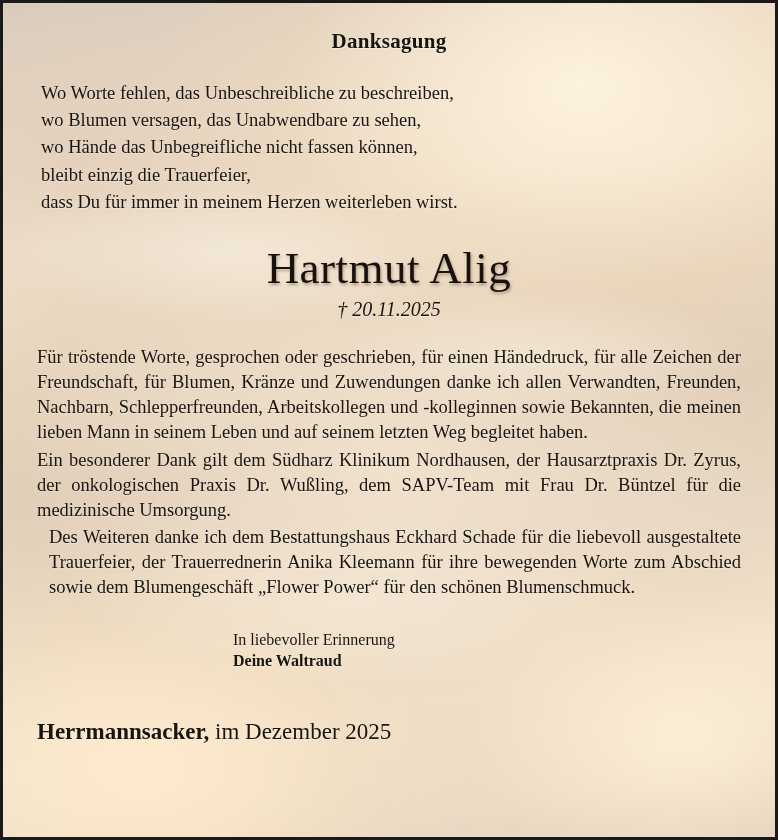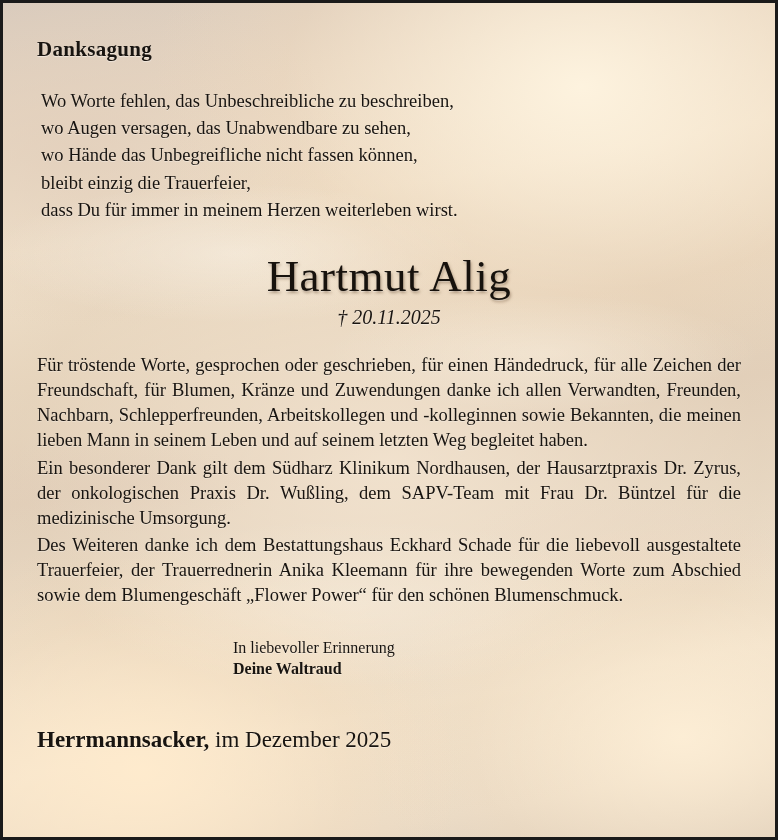--- a/index.html
+++ b/index.html
@@ -44,24 +44,25 @@
   }
 
   #content {
     position: relative;
     z-index: 2;
     padding: 26px 34px 0 34px;
     color: #181410;
   }
 
   .title {
+    text-align: center;
     font-weight: bold;
     font-size: 21px;
     letter-spacing: 0.3px;
-    margin: 8px 0 26px 0;
+    margin: 0 0 26px 0;
     text-shadow: 0 1px 1px rgba(255,255,255,0.5);
   }
 
   .verse {
     font-size: 18.5px;
     line-height: 1.47;
     margin: 0 0 10px 4px;
     text-shadow: 0 1px 0 rgba(255,255,255,0.35);
   }
   .verse div { white-space: nowrap; }
@@ -85,21 +86,21 @@
   }
 
   .body-par {
     font-size: 18.5px;
     line-height: 1.36;
     text-align: justify;
     text-justify: inter-word;
     margin: 0 0 2px 0;
     text-shadow: 0 1px 0 rgba(255,255,255,0.3);
   }
-  .body-par:last-of-type { margin-bottom: 0; }
+  .body-par:last-of-type { margin-bottom: 0; margin-left: 12px; }
 
   .closing {
     margin: 28px 0 0 0;
     padding-left: 196px;
     font-size: 16px;
     line-height: 1.33;
     text-shadow: 0 1px 0 rgba(255,255,255,0.35);
   }
   .closing .bold { font-weight: bold; }
 
@@ -113,21 +114,21 @@
 </head>
 <body>
 
 <div id="card">
   <div id="content">
 
     <div class="title">Danksagung</div>
 
     <div class="verse">
       <div>Wo Worte fehlen, das Unbeschreibliche zu beschreiben,</div>
-      <div>wo Augen versagen, das Unabwendbare zu sehen,</div>
+      <div>wo Blumen versagen, das Unabwendbare zu sehen,</div>
       <div>wo Hände das Unbegreifliche nicht fassen können,</div>
       <div>bleibt einzig die Trauerfeier,</div>
       <div>dass Du für immer in meinem Herzen weiterleben wirst.</div>
     </div>
 
     <div class="name">Hartmut Alig</div>
     <div class="date">† 20.11.2025</div>
 
     <p class="body-par">Für tröstende Worte, gesprochen oder geschrieben, für einen Händedruck, für alle Zeichen der Freundschaft, für Blumen, Kränze und Zuwendungen danke ich allen Verwandten, Freunden, Nachbarn, Schlepperfreunden, Arbeitskollegen und -kolleginnen sowie Bekannten, die meinen lieben Mann in seinem Leben und auf seinem letzten Weg begleitet haben.</p>
     <p class="body-par">Ein besonderer Dank gilt dem Südharz Klinikum Nordhausen, der Hausarztpraxis Dr. Zyrus, der onkologischen Praxis Dr. Wußling, dem SAPV-Team mit Frau Dr. Büntzel für die medizinische Umsorgung.</p>

